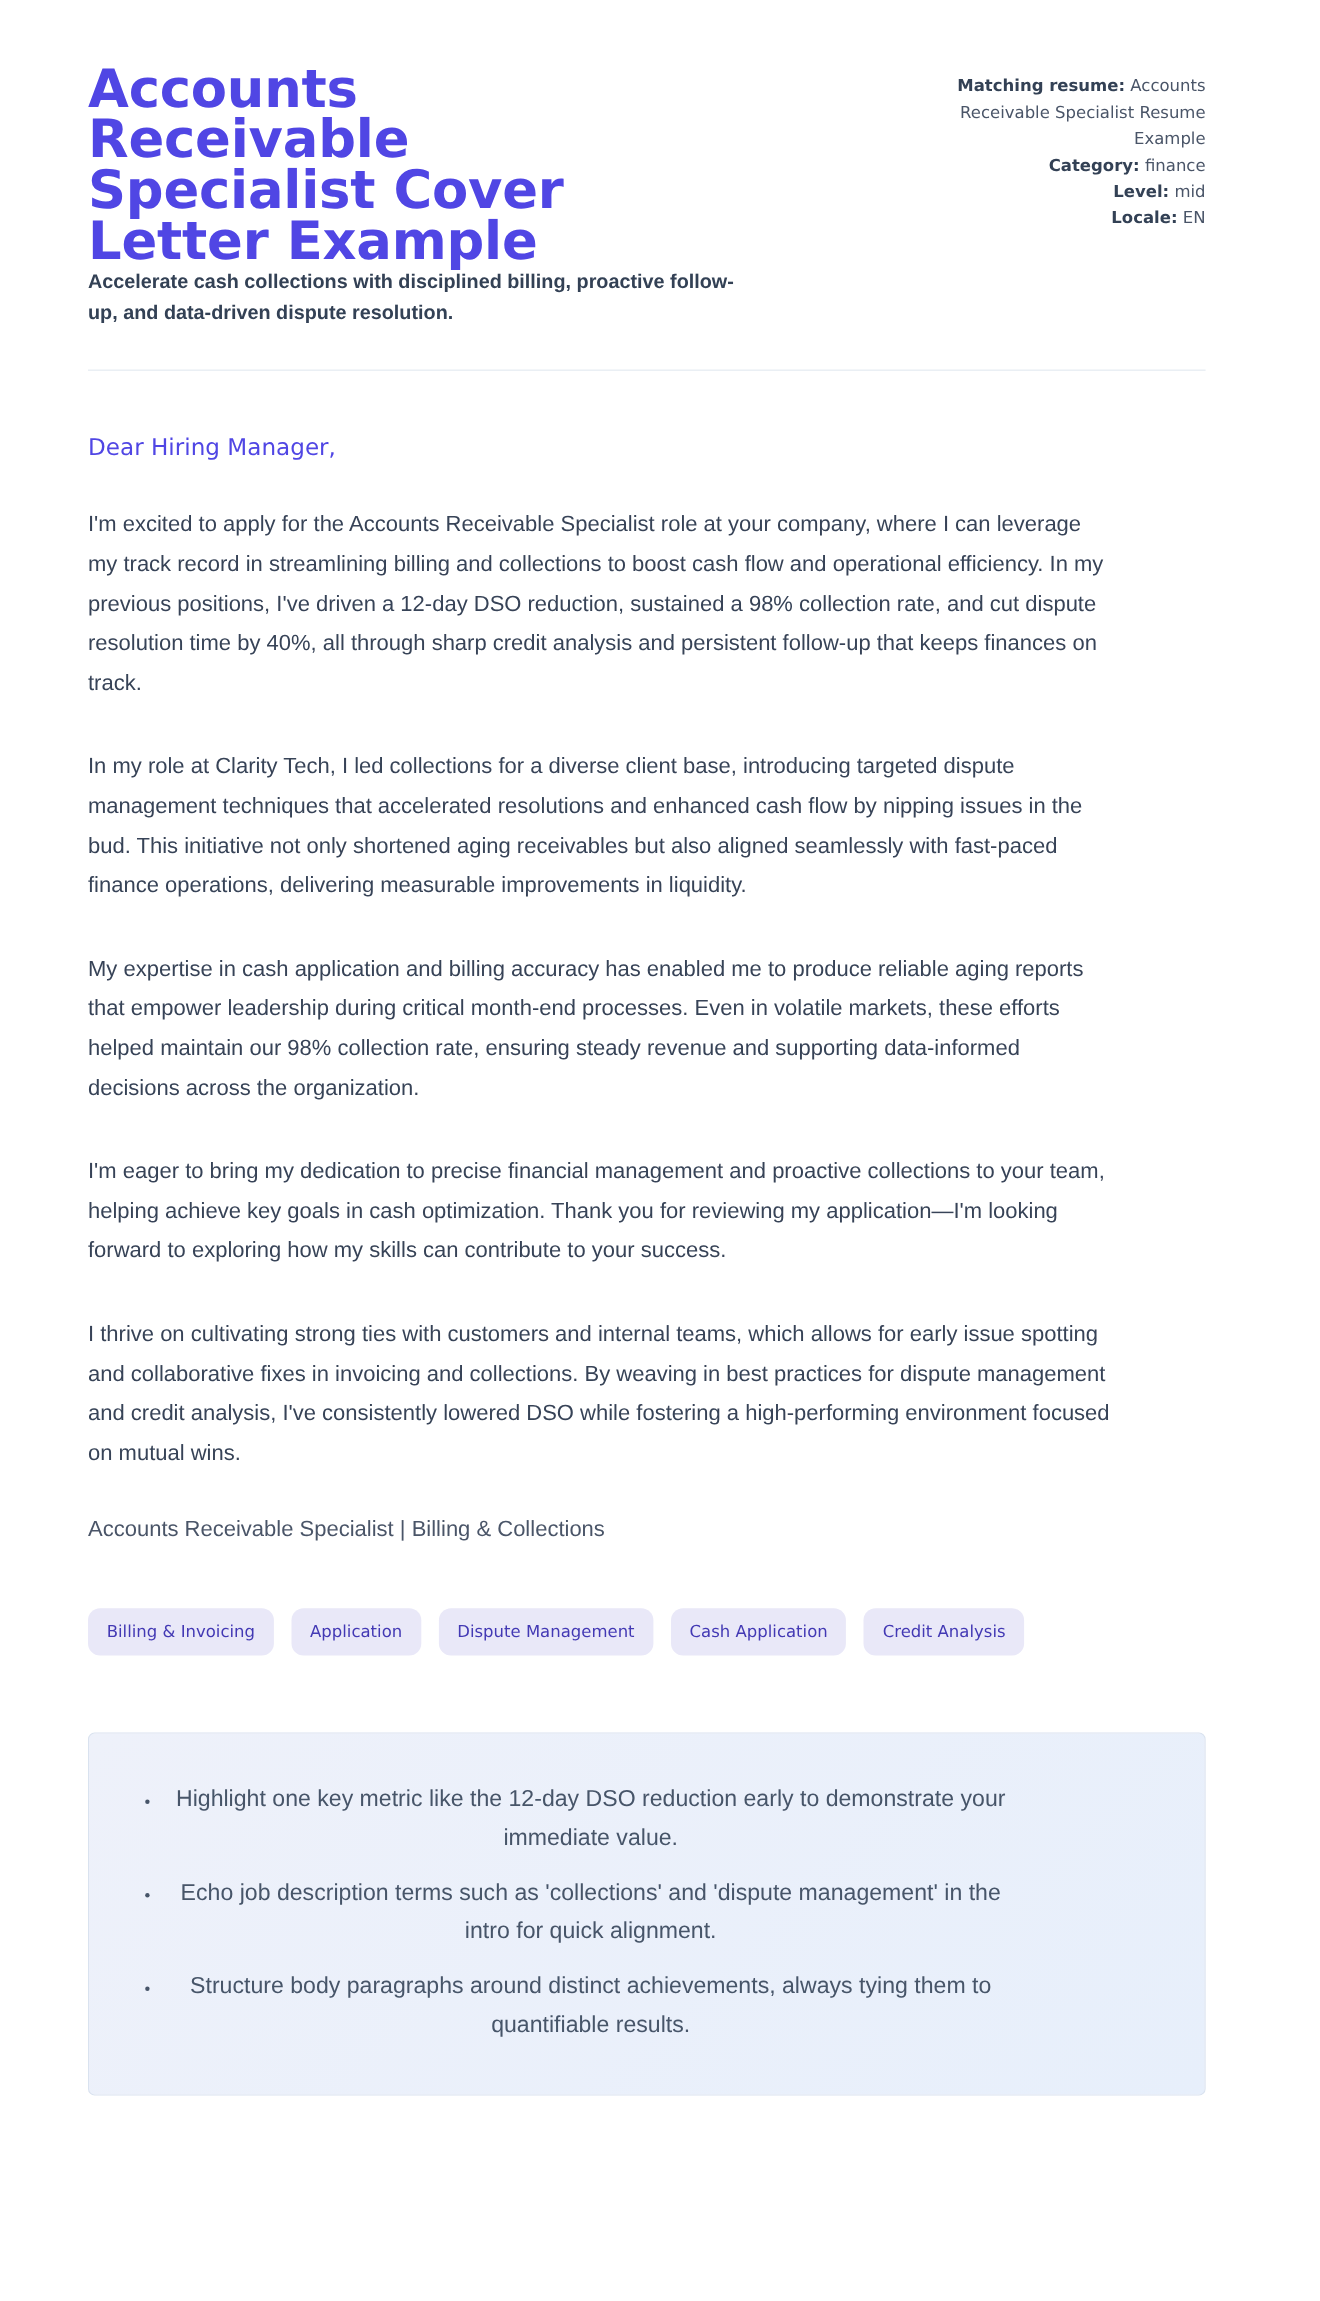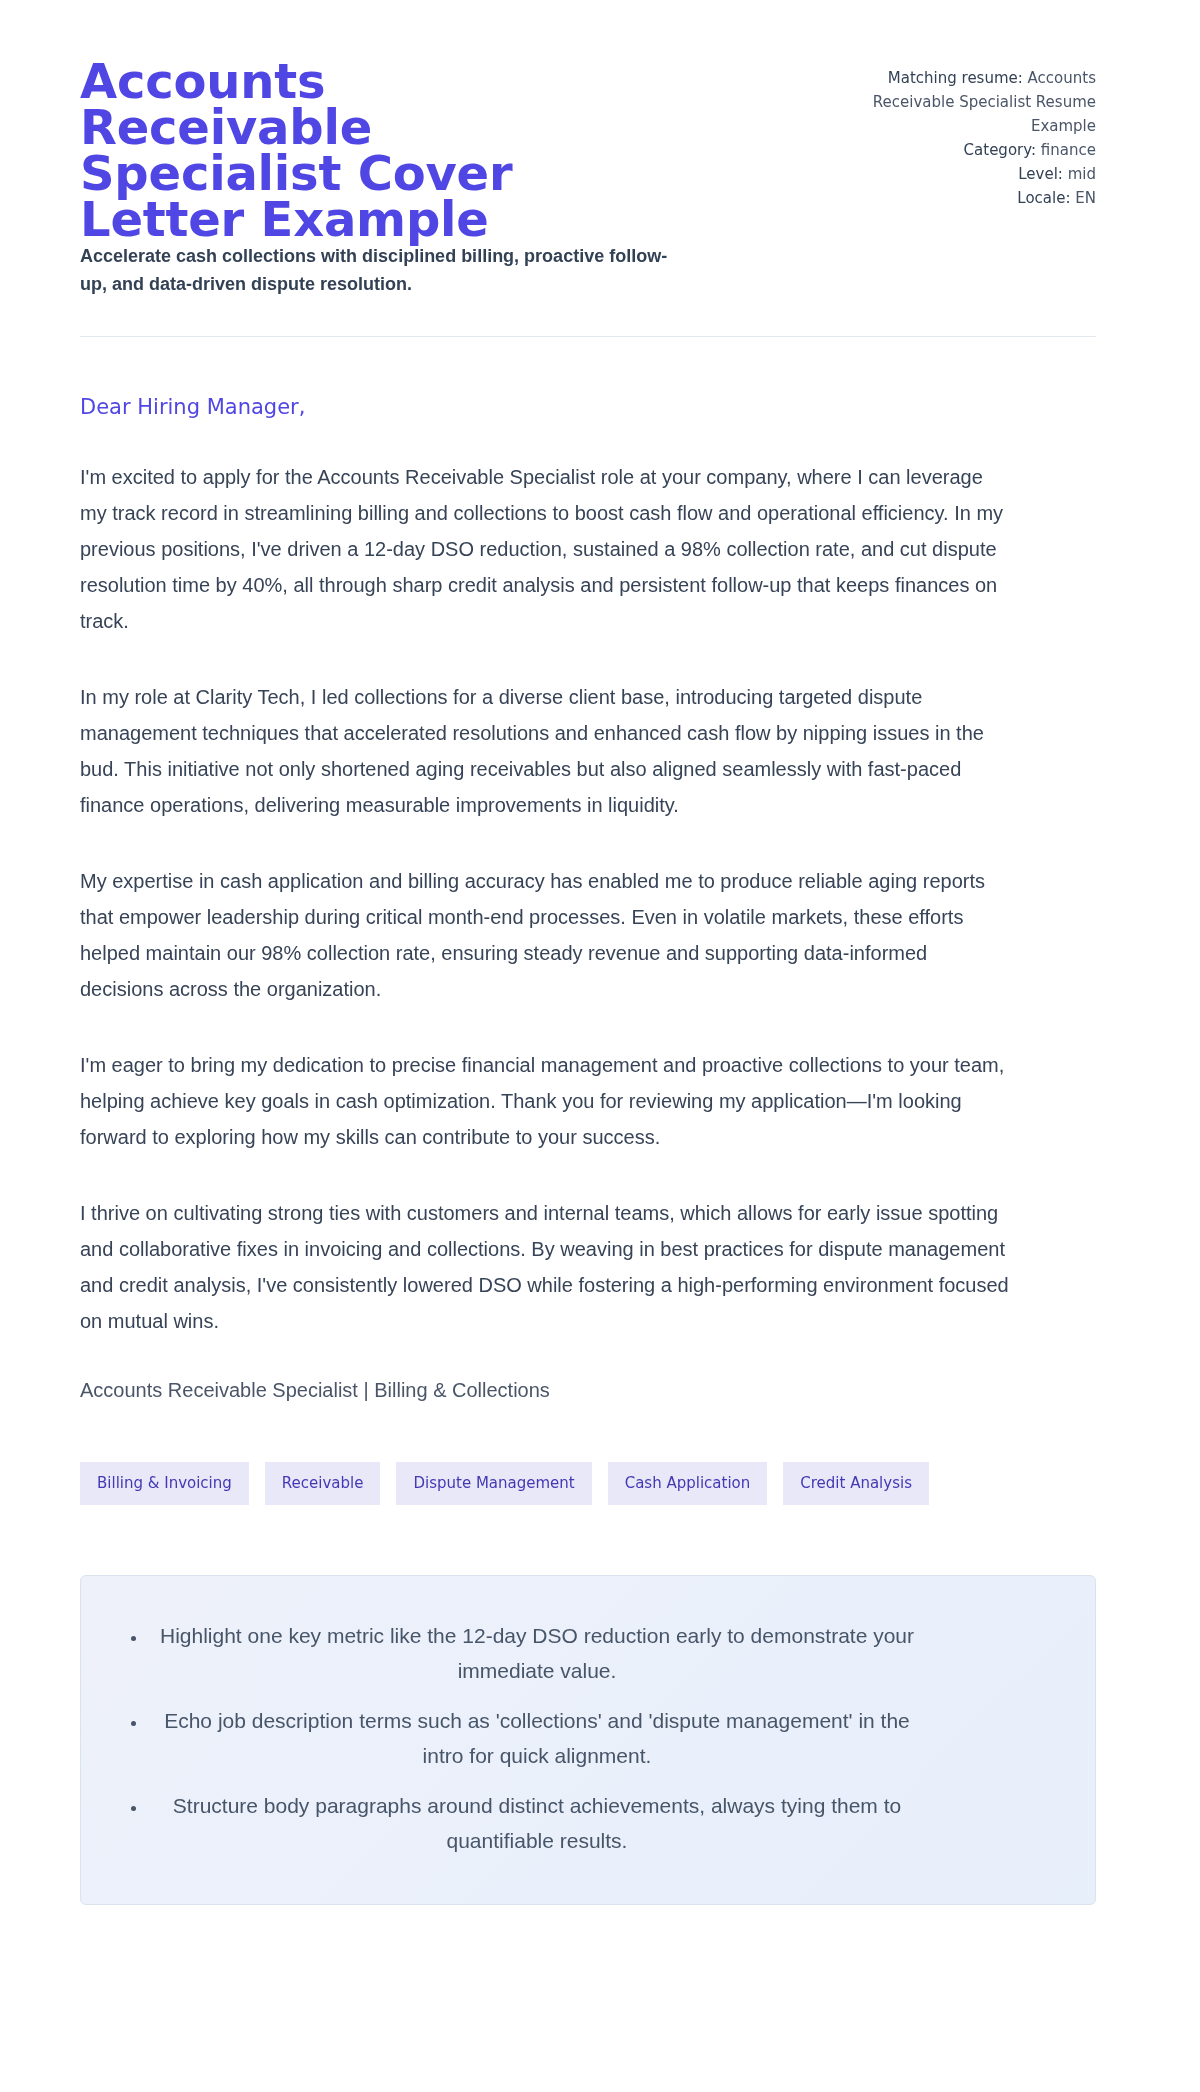--- a/index.html
+++ b/index.html
@@ -59,21 +59,21 @@
   .meta{
     width:250px;
     flex-shrink:0;
     text-align:right;
     font-family:"DejaVu Sans", sans-serif;
     font-size:15px;
     line-height:24px;
     color:var(--muted-text);
     padding-top:8px;
   }
-  .meta-row b{color:var(--heading-text);font-weight:400;}
+  .meta-row b{color:var(--heading-text);font-weight:700;}
   
   .divider{
     border:none;
     border-top:1px solid var(--divider);
     margin-top:38px;
   }
   
   .letter{margin-top:58px;}
   .greeting{
     font-family:"DejaVu Sans", sans-serif;
@@ -108,21 +108,21 @@
     flex-wrap:wrap;
     gap:16px;
   }
   .tag{
     background:var(--chip-bg);
     color:var(--chip-text);
     font-family:"DejaVu Sans", sans-serif;
     font-size:15px;
     line-height:15px;
     padding:14px 17px;
-    border-radius:0;
+    border-radius:11px;
     white-space:nowrap;
   }
   
   .tips{
     margin-top:70px;
     border:1px solid var(--tip-box-border);
     border-radius:6px;
     background:linear-gradient(135deg, var(--tip-box-bg-start) 0%, var(--tip-box-bg-end) 100%);
     padding:42px 40px 46px 40px;
   }
@@ -173,21 +173,21 @@
     <p class="para">I'm excited to apply for the Accounts Receivable Specialist role at your company, where I can leverage my track record in streamlining billing and collections to boost cash flow and operational efficiency. In my previous positions, I've driven a 12-day DSO reduction, sustained a 98% collection rate, and cut dispute resolution time by 40%, all through sharp credit analysis and persistent follow-up that keeps finances on track.</p>
     <p class="para">In my role at Clarity Tech, I led collections for a diverse client base, introducing targeted dispute management techniques that accelerated resolutions and enhanced cash flow by nipping issues in the bud. This initiative not only shortened aging receivables but also aligned seamlessly with fast-paced finance operations, delivering measurable improvements in liquidity.</p>
     <p class="para">My expertise in cash application and billing accuracy has enabled me to produce reliable aging reports that empower leadership during critical month-end processes. Even in volatile markets, these efforts helped maintain our 98% collection rate, ensuring steady revenue and supporting data-informed decisions across the organization.</p>
     <p class="para">I'm eager to bring my dedication to precise financial management and proactive collections to your team, helping achieve key goals in cash optimization. Thank you for reviewing my application—I'm looking forward to exploring how my skills can contribute to your success.</p>
     <p class="para">I thrive on cultivating strong ties with customers and internal teams, which allows for early issue spotting and collaborative fixes in invoicing and collections. By weaving in best practices for dispute management and credit analysis, I've consistently lowered DSO while fostering a high-performing environment focused on mutual wins.</p>
     <p class="sig-role">Accounts Receivable Specialist | Billing &amp; Collections</p>
   </main>
 
   <ul class="tags">
     <li class="tag">Billing &amp; Invoicing</li>
-    <li class="tag">Receivable</li>
+    <li class="tag">Application</li>
     <li class="tag">Dispute Management</li>
     <li class="tag">Cash Application</li>
     <li class="tag">Credit Analysis</li>
   </ul>
 
   <section class="tips">
     <ul>
       <li>Highlight one key metric like the 12-day DSO reduction early to demonstrate your immediate value.</li>
       <li>Echo job description terms such as 'collections' and 'dispute management' in the intro for quick alignment.</li>
       <li>Structure body paragraphs around distinct achievements, always tying them to quantifiable results.</li>

